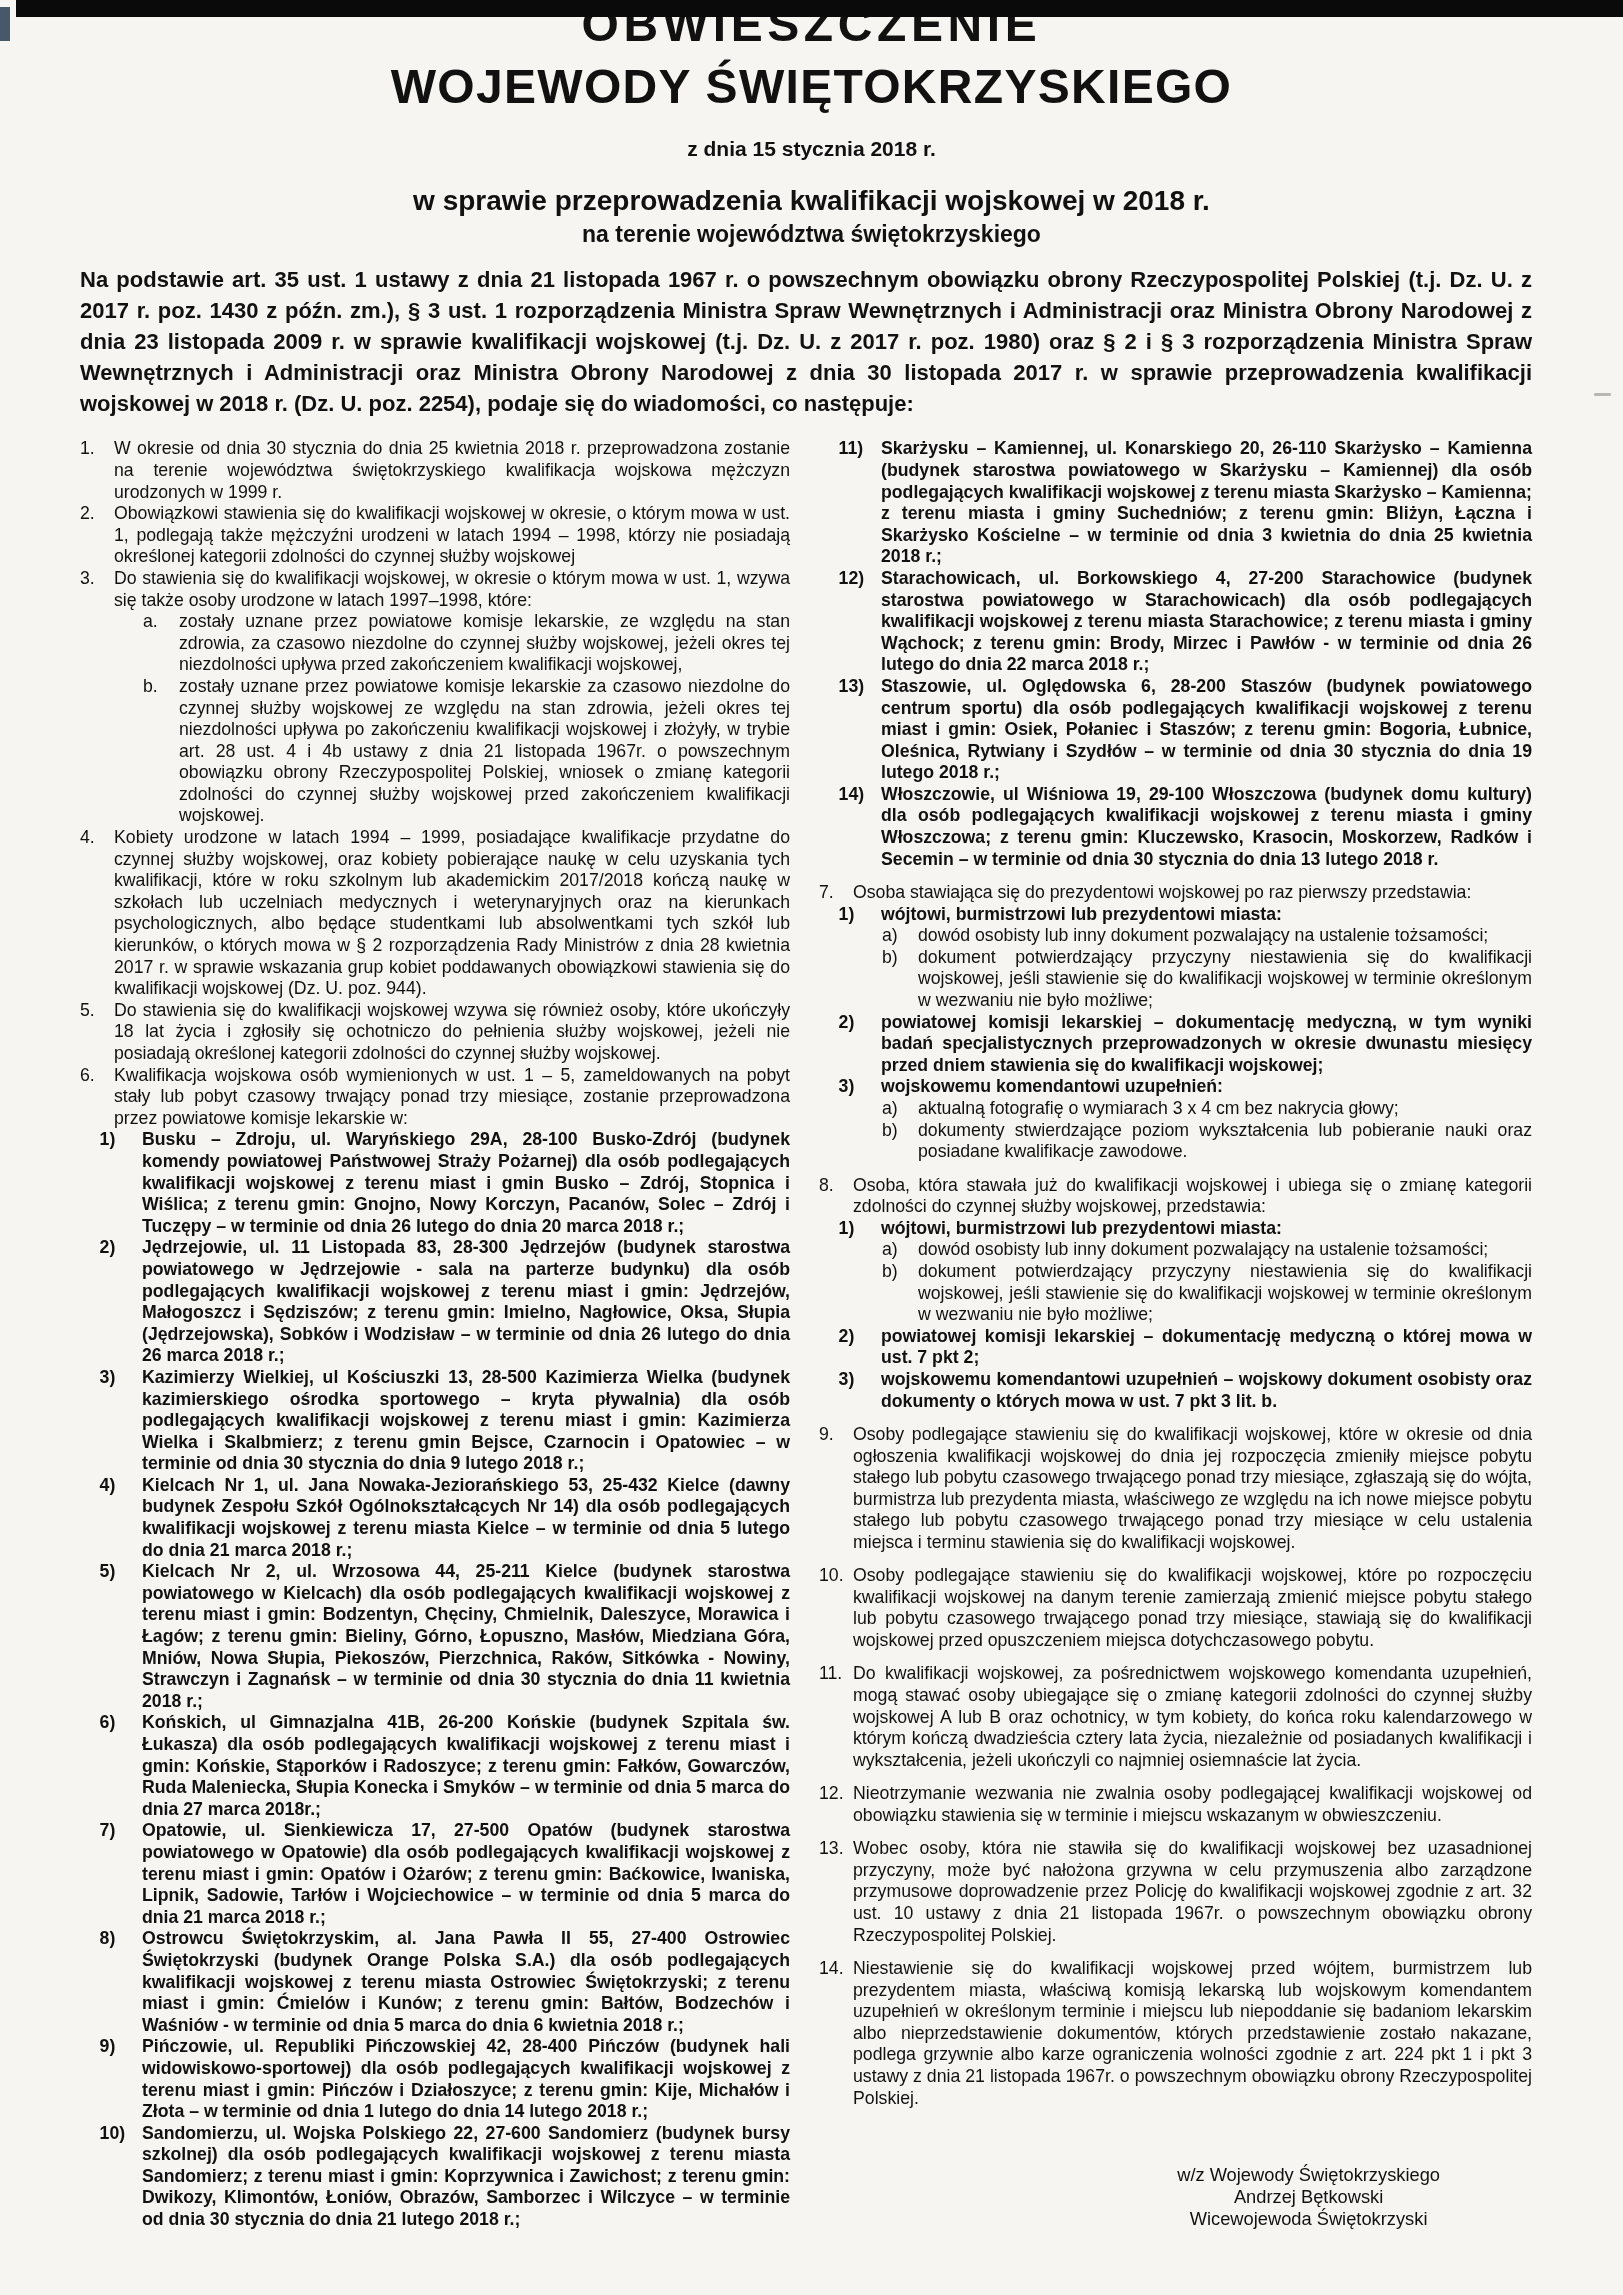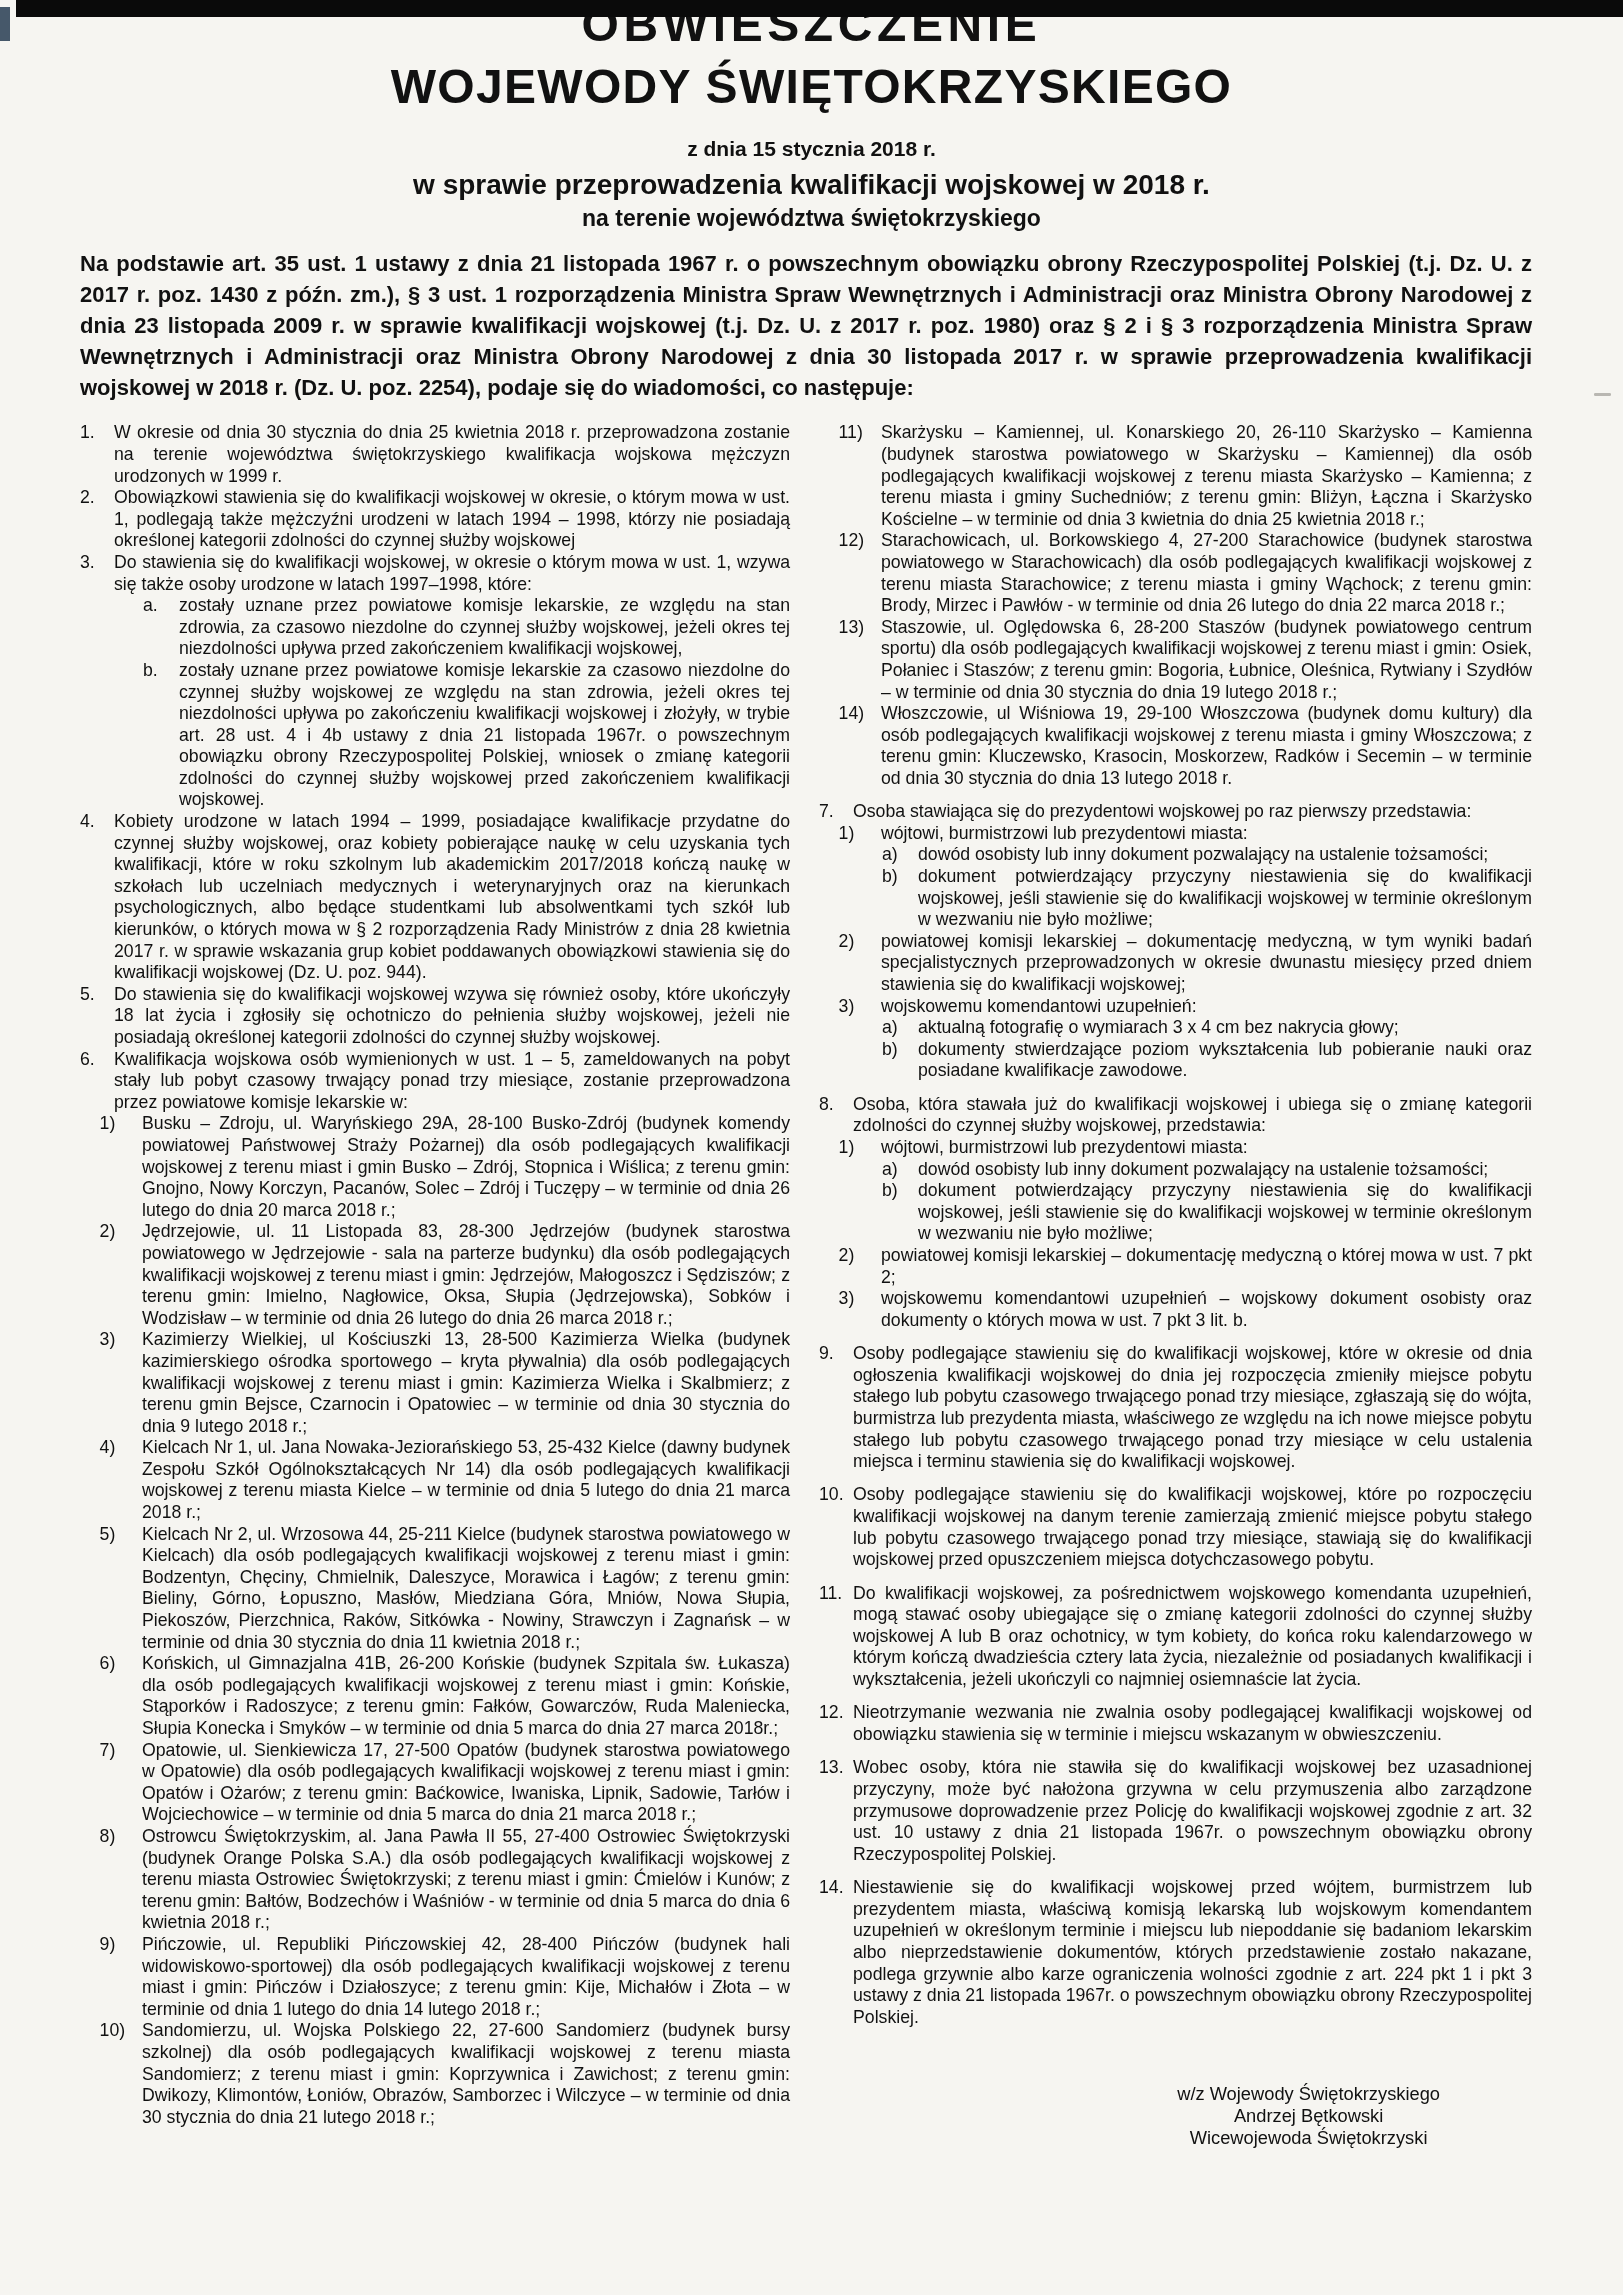--- a/index.html
+++ b/index.html
@@ -20,40 +20,40 @@
     background:#46586a;
   }
   .scan-artifact {
     position:absolute; top:393px; right:11.8px; width:17px; height:2.6px;
     background:#b9b7b2; border-radius:1.3px;
   }
   .header { text-align:center; font-weight:bold; }
   .title-line1 { font-size:48px; line-height:50px; letter-spacing:4.6px; }
   .title-line2 { font-size:48px; line-height:50px; letter-spacing:1.3px; margin-top:11.8px; }
   .date-line   { font-size:21px; line-height:30px; margin-top:22px; }
-  .subject-line1 { font-size:28px; line-height:30px; margin-top:6px; }
+  .subject-line1 { font-size:28px; line-height:30px; margin-top:22px; }
   .subject-line2 { font-size:23px; line-height:30px; margin-top:3px; }
   .intro {
     margin:15px 91px 0 80px;
     font-size:22px; font-weight:bold; line-height:31px;
     text-align:justify;
   }
   .columns {
     display:flex; gap:29px;
     margin:19.6px 91px 0 80px;
     font-size:17.7px; line-height:21.6px;
   }
   .col { text-align:justify; }
   .col-left  { width:710px; flex:none; }
   .col-right { flex:1; min-width:0; }
   .li { position:relative; }
   .li .marker { position:absolute; }
   .i1 { padding-left:34px; }
   .i1 .marker { left:0; }
-  .i2 { padding-left:62px; }
+  .i2 { padding-left:62px;font-weight:bold; }
   .i2 .marker { left:19.6px; }
   .i3 { padding-left:99px; }
   .i3 .marker { left:63px; }
   .gap { margin-top:11.8px; }
   .signature {
     margin:55px 92px 0 auto;
     width:-moz-fit-content; width:fit-content;
     text-align:center;
     font-size:18.3px; line-height:22px;
   }

